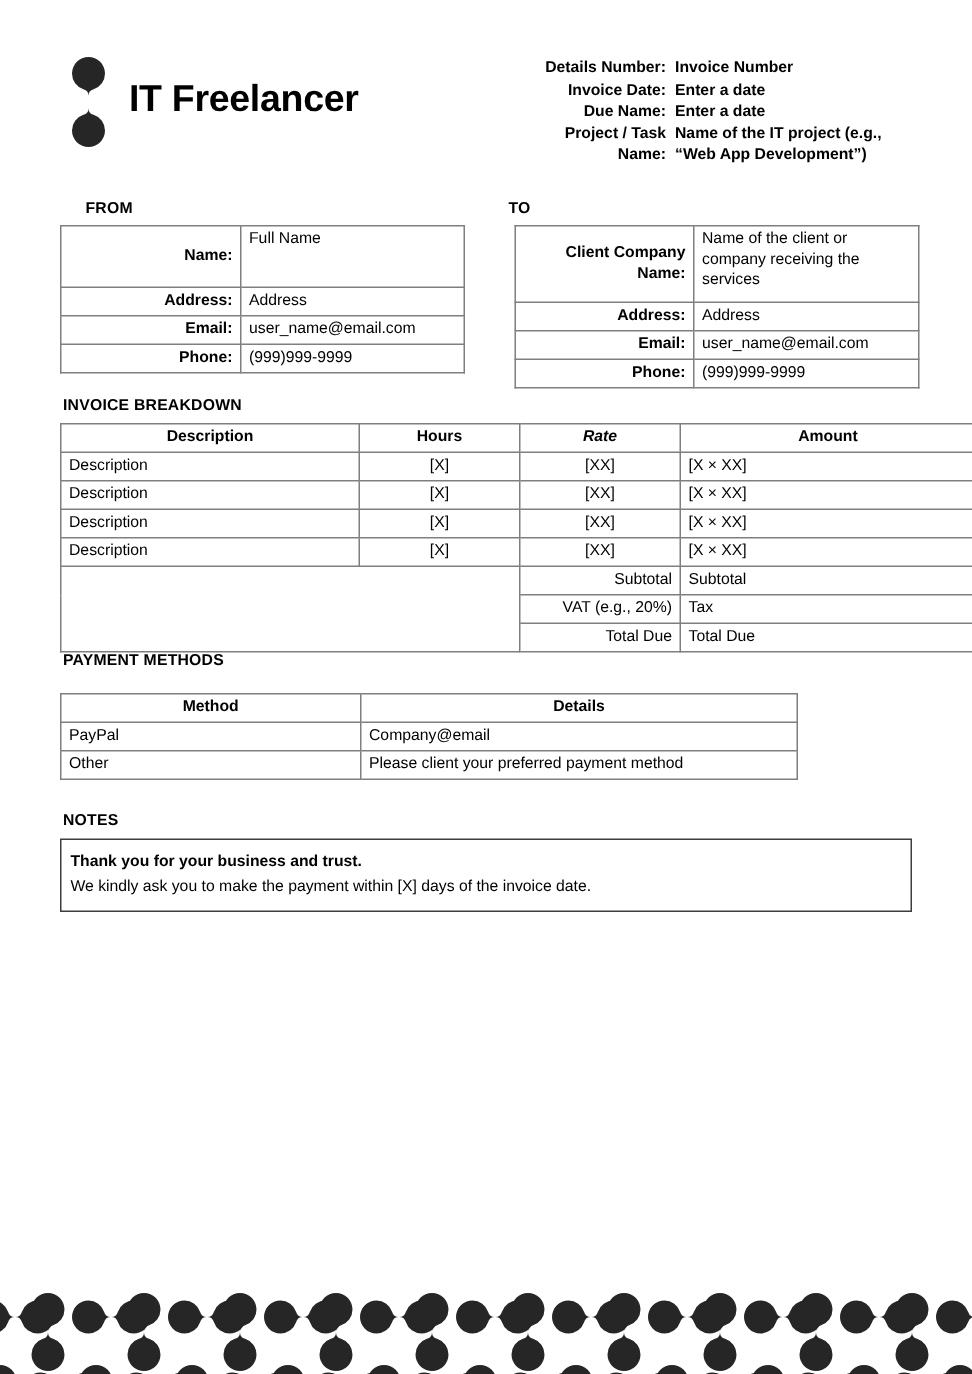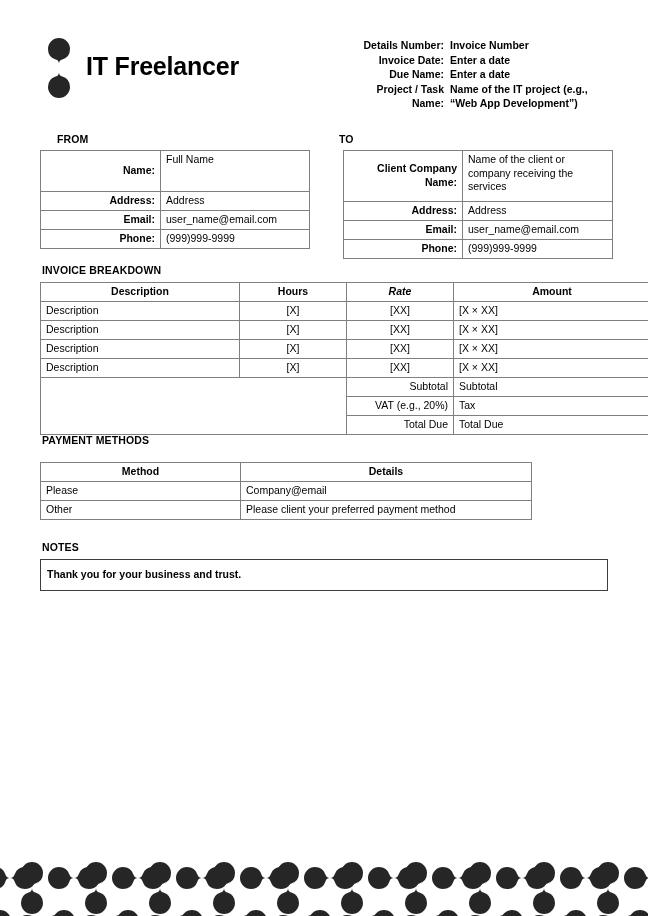--- a/index.html
+++ b/index.html
@@ -346,34 +346,35 @@
   <div id="pay-block">
     <table class="grid outer">
       <thead>
         <tr>
           <th class="c-method">Method</th>
           <th>Details</th>
         </tr>
       </thead>
       <tbody>
         <tr>
-          <td class="cell-left">Please</td>
+          <td class="cell-left">PayPal</td>
           <td class="cell-left">Company@email</td>
         </tr>
         <tr>
           <td class="cell-left">Other</td>
           <td class="cell-left">Please client your preferred payment method</td>
         </tr>
       </tbody>
     </table>
   </div>
 
   <div class="sec-title" id="notes-title">NOTES</div>
   <div id="notes-block">
     <div class="note-line note-strong">Thank you for your business and trust.</div>
+    <div class="note-line">We kindly ask you to make the payment within [X] days of the invoice date.</div>
   </div>
 
   <div class="footer-pattern">
     <svg width="648" height="102" viewBox="0 0 648 102">
       <defs>
 
         <g id="dbH">
           <path fill="#262626" d="M-16 0
             a11 11 0 0 1 11 -11
             a11 11 0 0 1 10.45 7.6

